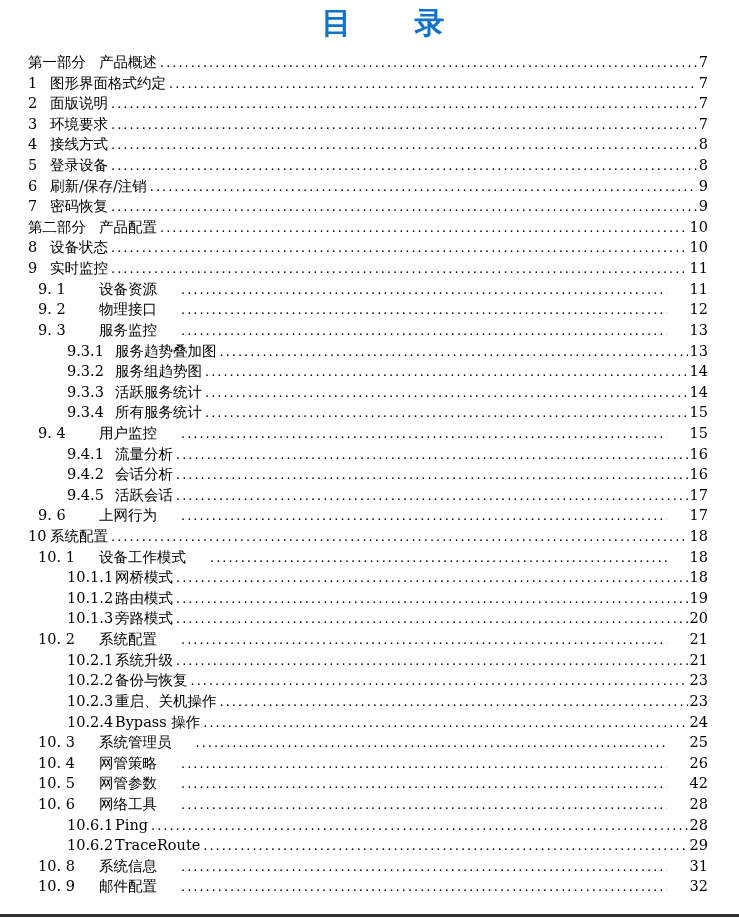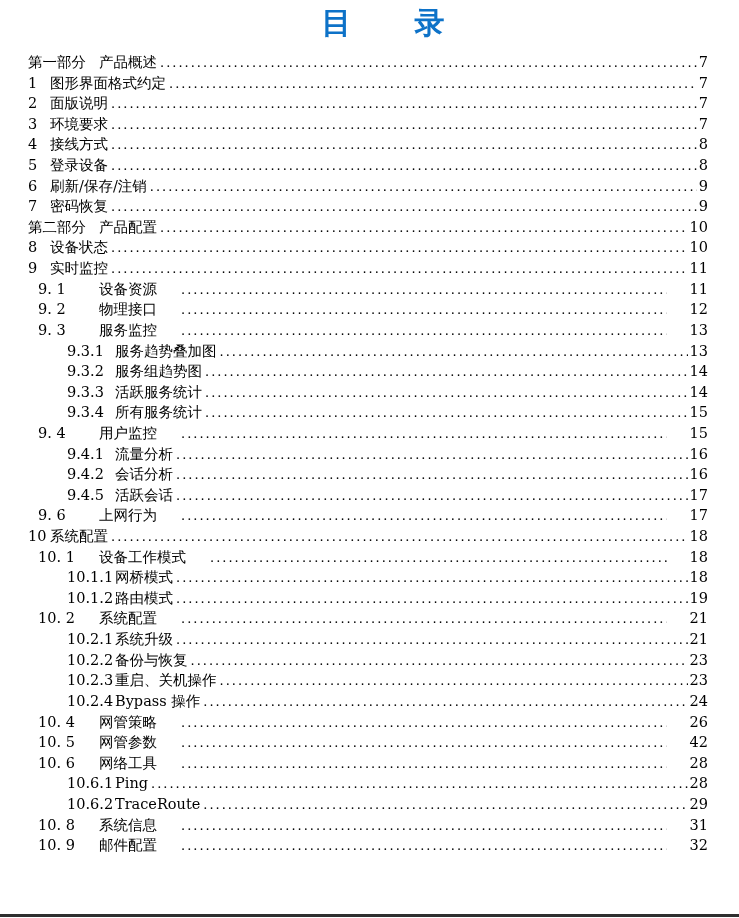--- a/index.html
+++ b/index.html
@@ -267,20 +267,26 @@
     <span class="pageno">18</span>
   </div>
 
   <div class="toc-row l3">
     <span class="num">10.1.2</span>
     <span class="label">路由模式</span>
     <span class="dots"></span>
     <span class="pageno">19</span>
   </div>
 
+  <div class="toc-row l3">
+    <span class="num">10.1.3</span>
+    <span class="label">旁路模式</span>
+    <span class="dots"></span>
+    <span class="pageno">20</span>
+  </div>
 
   <div class="toc-row l2">
     <span class="num">10. 2</span>
     <span class="label">系统配置</span>
     <span class="dots"></span>
     <span class="pageno">21</span>
   </div>
 
   <div class="toc-row l3">
     <span class="num">10.2.1</span>
@@ -303,20 +309,26 @@
     <span class="pageno">23</span>
   </div>
 
   <div class="toc-row l3">
     <span class="num">10.2.4</span>
     <span class="label">Bypass 操作</span>
     <span class="dots"></span>
     <span class="pageno">24</span>
   </div>
 
+  <div class="toc-row l2">
+    <span class="num">10. 3</span>
+    <span class="label">系统管理员</span>
+    <span class="dots"></span>
+    <span class="pageno">25</span>
+  </div>
 
   <div class="toc-row l2">
     <span class="num">10. 4</span>
     <span class="label">网管策略</span>
     <span class="dots"></span>
     <span class="pageno">26</span>
   </div>
 
   <div class="toc-row l2">
     <span class="num">10. 5</span>

